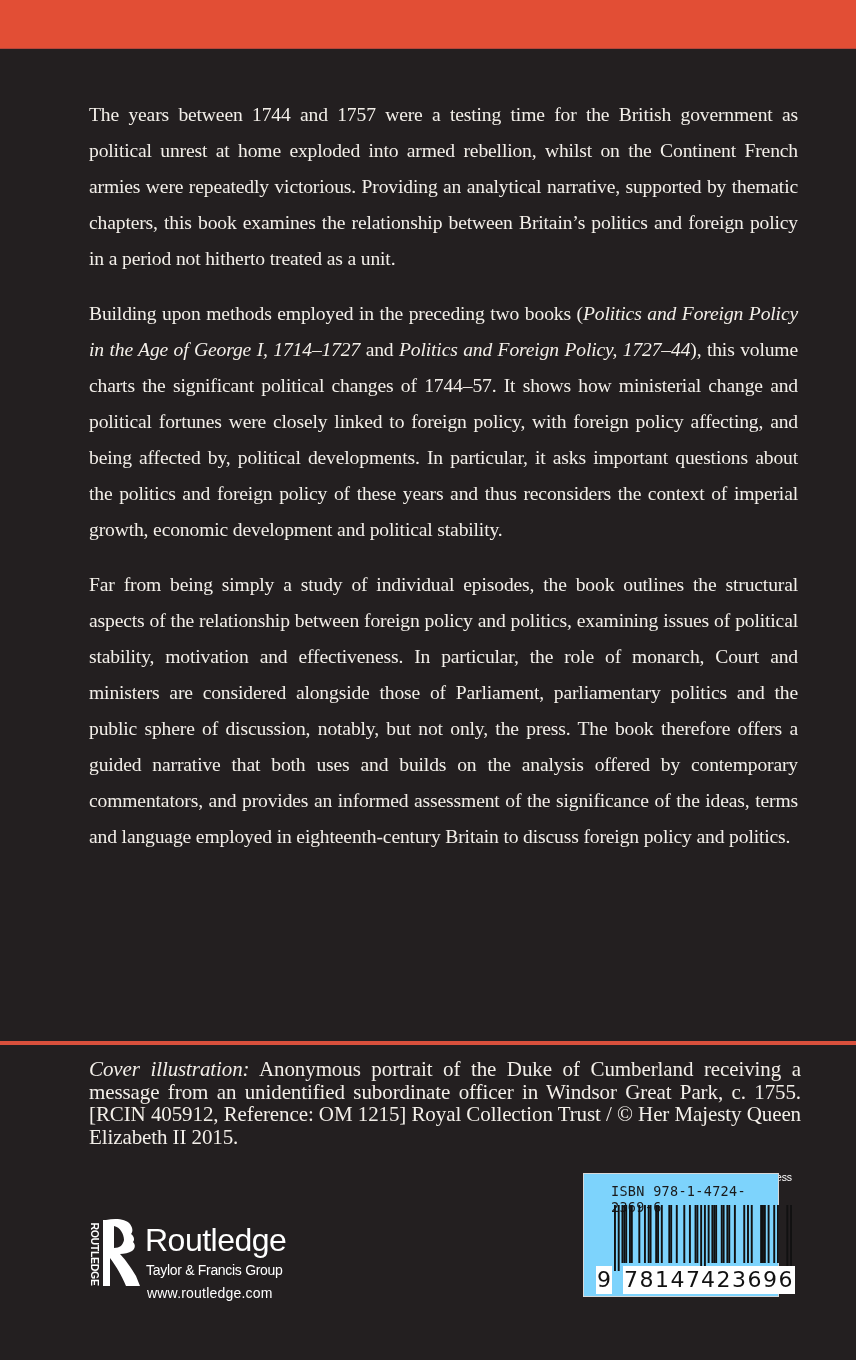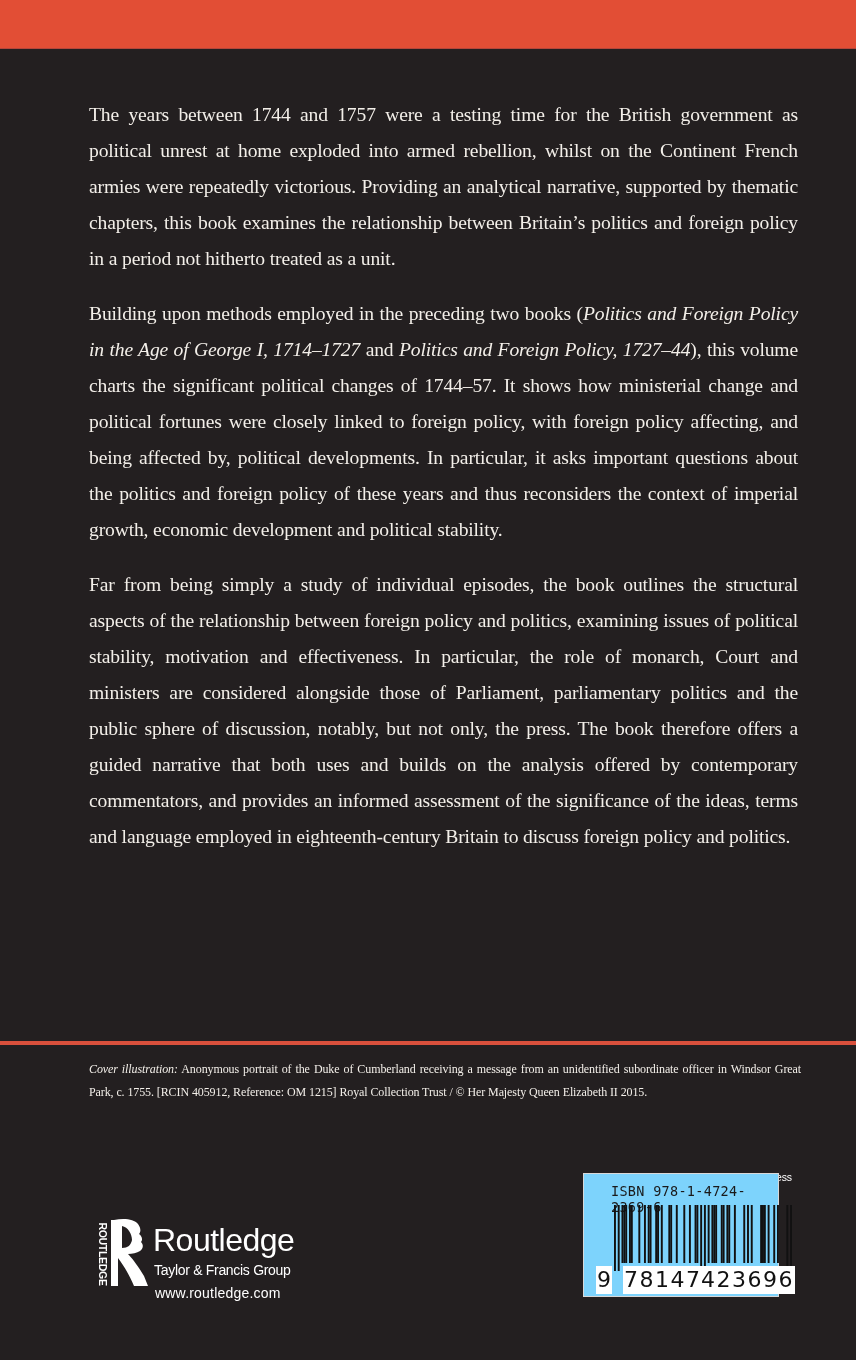--- a/index.html
+++ b/index.html
@@ -27,21 +27,21 @@
     letter-spacing: -0.15px;
     margin-bottom: 19px;
   }
   .blurb p i { font-style: italic; }
   .divider {
     position: absolute; left: 0; top: 1041px; width: 856px; height: 4px;
     background: #d9503c;
   }
   .credit {
     position: absolute; left: 89px; top: 1058px; width: 712px;
-    font-size: 12px; line-height: 22.5px;
+    font-size: 21px; line-height: 22.5px;
     text-align: justify; text-align-last: left;
     letter-spacing: -0.1px;
   }
   .credit i { font-style: italic; }
   .informa {
     position: absolute; left: 690px; top: 1150px; width: 110px;
     text-align: center;
     font-family: "Liberation Sans", "DejaVu Sans", sans-serif;
     font-size: 10.5px; color: #ffffff; letter-spacing: -0.2px; margin-top: 21px;
   }
@@ -60,21 +60,21 @@
     position: absolute; left: 30px; top: 31px; width: 178px; height: 66px;
   }
   .bars svg { display: block; }
   .ean-digits {
     position: absolute; left: 12px; top: 92px; width: 196px; height: 28px;
     font-family: "DejaVu Sans", "Liberation Sans", sans-serif;
     font-size: 22px; color: #111; line-height: 28px;
   }
   .ean-digits span { position: absolute; top: 0; background: #fff; padding: 0 1px; }
   .logo {
-    position: absolute; left: 96px; top: 1218px; width: 240px; height: 85px;
+    position: absolute; left: 88px; top: 1218px; width: 240px; height: 85px;
   }
   .logo-vert {
     position: absolute; left: 0; top: 2px; width: 14px; height: 68px;
   }
   .logo-vert span {
     position: absolute; left: 50%; top: 50%;
     transform: translate(-50%, -50%) rotate(90deg);
     font-family: "Liberation Sans", "DejaVu Sans", sans-serif;
     font-weight: bold; font-size: 10.5px; color: #ffffff;
     letter-spacing: -0.3px; white-space: nowrap;

